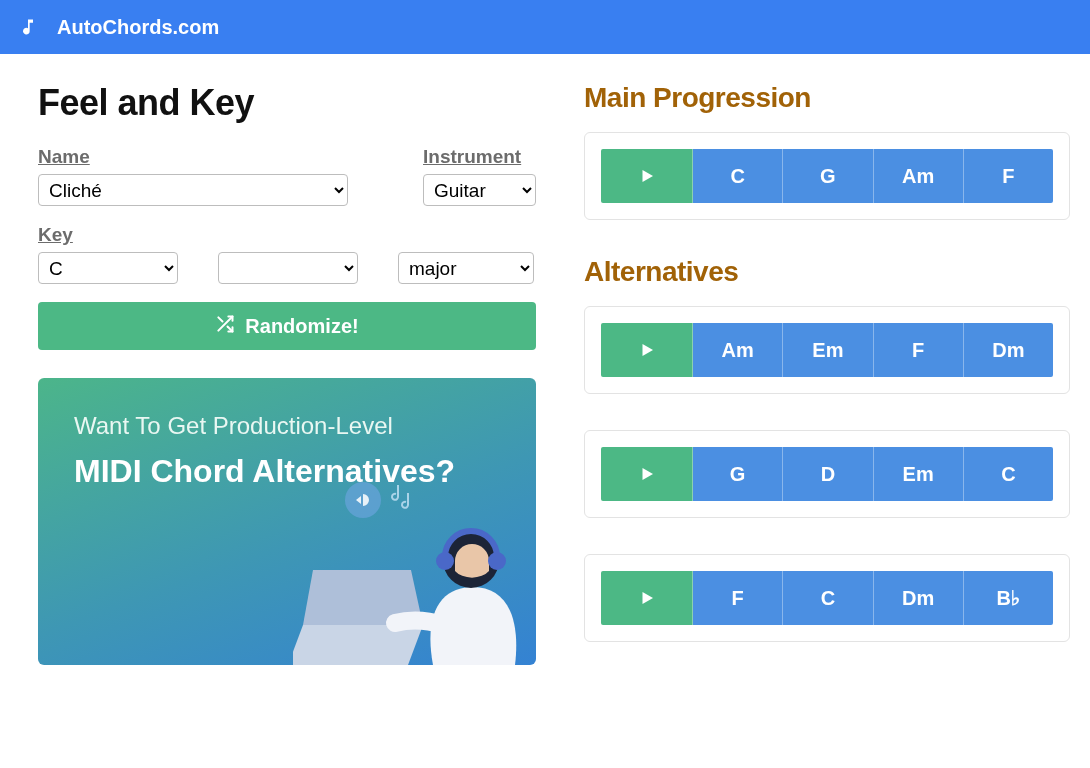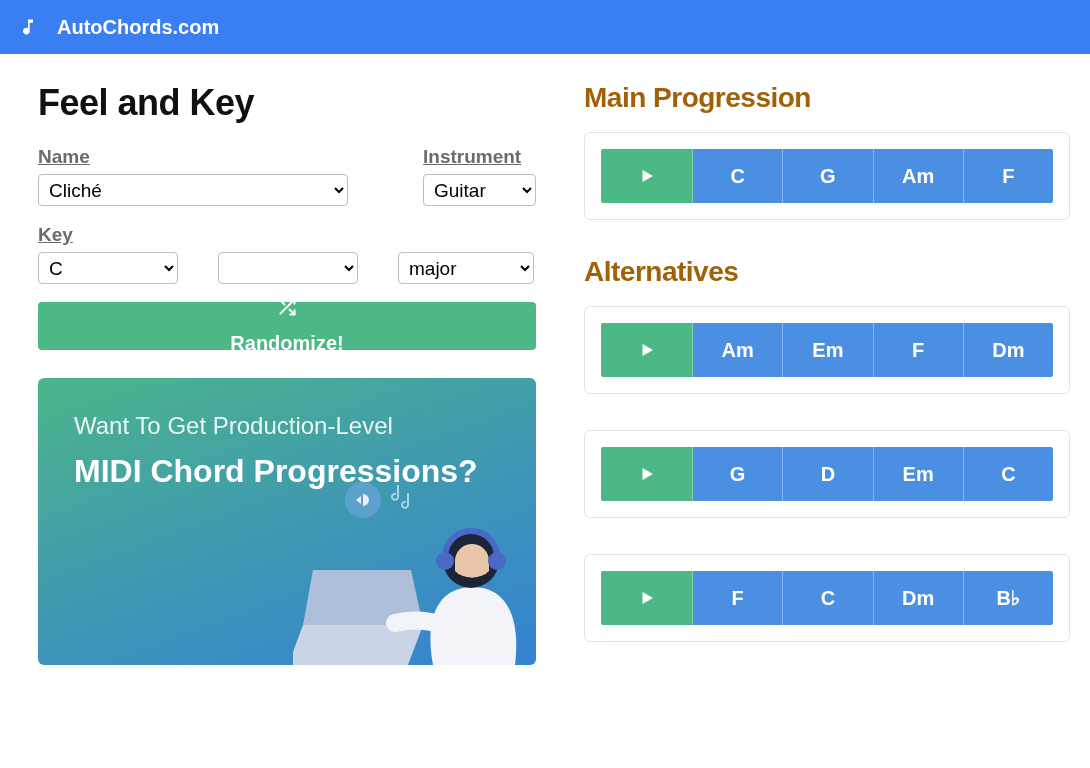--- a/index.html
+++ b/index.html
@@ -79,21 +79,20 @@
     color: #fff;
     font-size: 20px;
     font-weight: 700;
     display: flex;
     align-items: center;
     justify-content: center;
     gap: 10px;
     cursor: pointer;
     margin-top: 6px;
     margin-bottom: 28px;
-    flex-direction: column;
   }
 
   .promo {
     width: 100%;
     height: 287px;
     border-radius: 6px;
     background: linear-gradient(160deg, #4CB58A 0%, #3E97B4 55%, #3482D3 100%);
     position: relative;
     overflow: hidden;
     padding: 32px 36px;
@@ -215,21 +214,21 @@
             <polyline points="21 16 21 21 16 21"></polyline>
             <line x1="15" y1="15" x2="21" y2="21"></line>
             <line x1="4" y1="4" x2="9" y2="9"></line>
           </svg>
       </span>
       <span>Randomize!</span>
     </button>
 
     <div class="promo">
       <div class="line1">Want To Get Production-Level</div>
-      <div class="line2">MIDI Chord Progressions?</div>
+      <div class="line2">MIDI Chord Alternatives?</div>
       <div class="person">
         <svg viewBox="0 0 225 190">
 
           <circle cx="70" cy="25" r="18" fill="#6BA5DE" opacity="0.65"></circle>
           <path d="M63 25 l5 -4 v8 z M70 19 a6 6 0 0 1 0 12" fill="#fff" opacity="0.85"></path>
 
           <path d="M105 10 v12 a3 3 0 1 1 -2 -3 M115 18 v12 a3 3 0 1 1 -2 -3" stroke="#d9ecff" stroke-width="2" fill="none" opacity="0.7"></path>
 
           <polygon points="10,150 130,150 115,190 -5,190" fill="#C9D5E6"></polygon>
           <polygon points="20,95 118,95 130,150 10,150" fill="#AEBFD9"></polygon>

